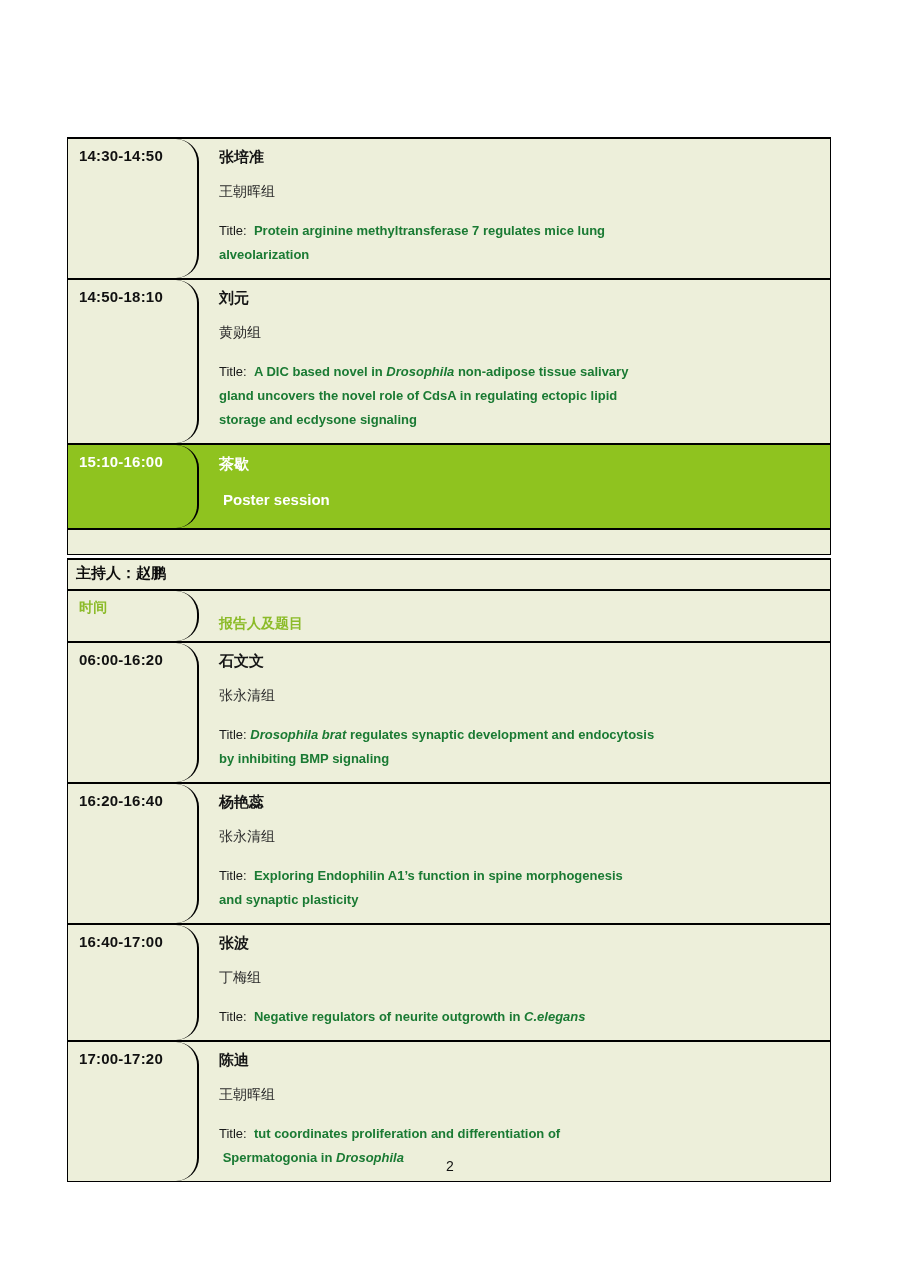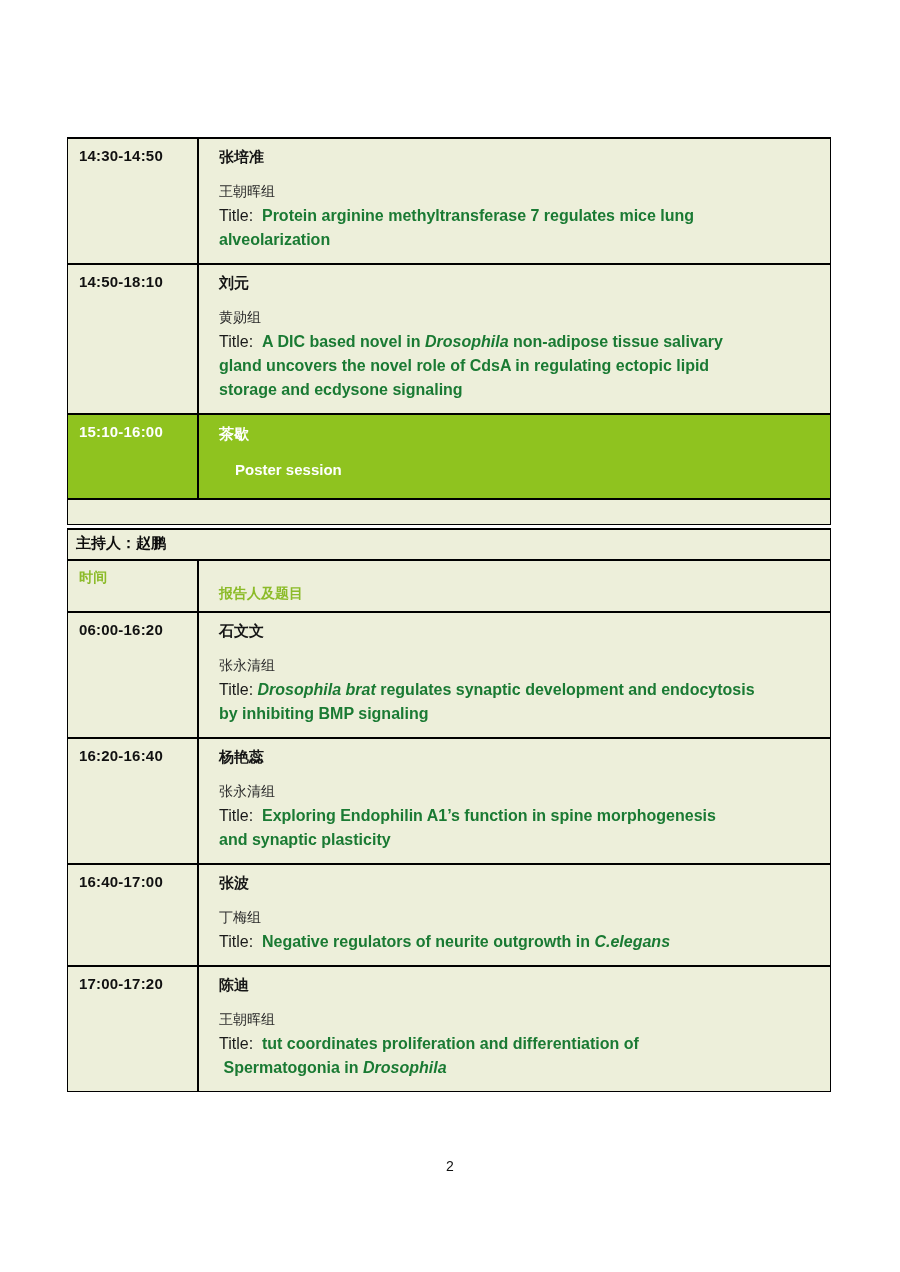--- a/index.html
+++ b/index.html
@@ -35,58 +35,59 @@
   .row:last-child { border-bottom: none; }
   .cell-time {
     width: 131px;
     flex: 0 0 131px;
     padding: 8px 4px 0 11px;
     font-weight: 700;
     font-size: 15px;
     letter-spacing: 0.2px;
     border-right: 2px solid #000;
     box-sizing: border-box;
+    border-radius: 23px;
   }
   .cell-content {
     flex: 1;
     padding: 0 14px 11px 20px;
     min-width: 0;
   }
   .speaker {
     margin: 9px 0 0;
     font-size: 15px;
     font-weight: 700;
     color: #151515;
   }
   .group {
     margin: 16px 0 0;
     font-size: 14px;
     font-weight: 400;
     color: #2b2b2b;
   }
   .title {
-    margin: 3px 0 0;
-    font-size: 16px;
+    margin: 18px 0 0;
+    font-size: 13px;
     line-height: 24px;
     white-space: pre-wrap;
   }
   .seg-label { color: #1a1a1a; font-weight: 400; }
   .seg-bold  { color: var(--title-green, #1a7a33); font-weight: 700; }
   .seg-bi    { color: var(--title-green, #1a7a33); font-weight: 700; font-style: italic; }
 
   .row.break-row { background: var(--highlight-bg, #8fc31f); }
   .row.break-row .cell-time { color: #ffffff; border-right-color: #000; }
   .break-cn {
     margin: 10px 0 0;
     font-size: 15px;
     font-weight: 700;
     color: #ffffff;
   }
   .break-en {
-    margin: 17px 16px 9px;
+    margin: 17px 4px 9px;
     font-size: 15px;
     font-weight: 700;
     color: #ffffff;
   }
   .row.empty-row { height: 24px; }
   .row.chair-row {
     display: block;
     padding: 4px 8px 6px 8px;
     font-size: 15px;
     font-weight: 700;

